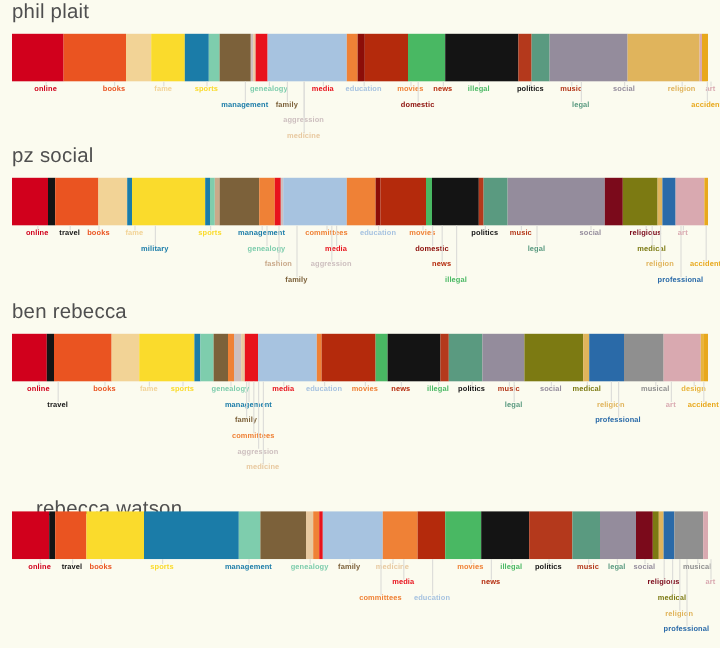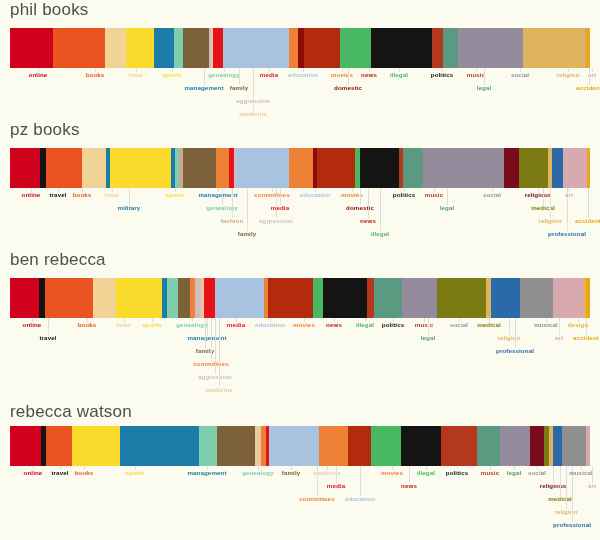--- a/index.html
+++ b/index.html
@@ -47,21 +47,21 @@
     width:1px;
     background:#dededa;
   }
 </style>
 </head>
 <body>
 
 <div class="chart">
   <div id="panels-root">
       <div class="panel" style="top: 0px;">
-        <div class="panel-title" style="top: 0px;">phil books</div>
+        <div class="panel-title" style="top: 0px;">phil plait</div>
         <div class="bar" style="top: 28px;">
           <div class="seg" title="online" style="width: 43.115px; background: rgb(209, 0, 28);"></div>
           <div class="seg" title="books" style="width: 52.354px; background: rgb(234, 84, 33);"></div>
           <div class="seg" title="fame" style="width: 20.531px; background: rgb(242, 211, 150);"></div>
           <div class="seg" title="sports" style="width: 28.059px; background: rgb(250, 219, 44);"></div>
           <div class="seg" title="management" style="width: 19.8466px; background: rgb(27, 124, 168);"></div>
           <div class="seg" title="genealogy" style="width: 8.89676px; background: rgb(126, 205, 173);"></div>
           <div class="seg" title="family" style="width: 26.3481px; background: rgb(124, 97, 58);"></div>
           <div class="seg" title="aggression" style="width: 2.0531px; background: rgb(205, 191, 191);"></div>
           <div class="seg" title="medicine" style="width: 2.0531px; background: rgb(232, 201, 160);"></div>
@@ -120,21 +120,21 @@
           <div class="lab" style="left: 520px; top: 3px; color: rgb(148, 140, 156);">social</div>
           <div class="leader" style="left: 568px; top: 0px; height: 4px;"></div>
           <div class="lab" style="left: 568px; top: 3px; color: rgb(224, 180, 92);">religion</div>
           <div class="leader" style="left: 592px; top: 0px; height: 4px;"></div>
           <div class="lab" style="left: 592px; top: 3px; color: rgb(217, 169, 176);">art</div>
           <div class="leader" style="left: 589px; top: 0px; height: 17px;"></div>
           <div class="lab" style="left: 589px; top: 16px; color: rgb(232, 168, 28);">accident</div>
         </div>
       </div>
       <div class="panel" style="top: 120px;">
-        <div class="panel-title" style="top: 0px;">pz books</div>
+        <div class="panel-title" style="top: 0px;">pz social</div>
         <div class="bar" style="top: 28px;">
           <div class="seg" title="online" style="width: 30.1013px; background: rgb(209, 0, 28);"></div>
           <div class="seg" title="travel" style="width: 6.11814px; background: rgb(20, 20, 20);"></div>
           <div class="seg" title="books" style="width: 35.4852px; background: rgb(234, 84, 33);"></div>
           <div class="seg" title="fame" style="width: 24.4726px; background: rgb(242, 211, 150);"></div>
           <div class="seg" title="military" style="width: 3.67089px; background: rgb(27, 124, 168);"></div>
           <div class="seg" title="sports" style="width: 61.1814px; background: rgb(250, 219, 44);"></div>
           <div class="seg" title="management" style="width: 3.67089px; background: rgb(27, 124, 168);"></div>
           <div class="seg" title="genealogy" style="width: 4.40506px; background: rgb(126, 205, 173);"></div>
           <div class="seg" title="fashion" style="width: 3.67089px; background: rgb(201, 169, 138);"></div>
@@ -299,21 +299,21 @@
           <div class="lab" style="left: 546px; top: 3px; color: rgb(143, 143, 143);">musical</div>
           <div class="leader" style="left: 559px; top: 0px; height: 17px;"></div>
           <div class="lab" style="left: 559px; top: 16px; color: rgb(217, 169, 176);">art</div>
           <div class="leader" style="left: 578px; top: 0px; height: 4px;"></div>
           <div class="lab" style="left: 578px; top: 3px; color: rgb(232, 180, 60);">design</div>
           <div class="leader" style="left: 586px; top: 0px; height: 17px;"></div>
           <div class="lab" style="left: 586px; top: 16px; color: rgb(232, 168, 28);">accident</div>
         </div>
       </div>
       <div class="panel" style="top: 398px;">
-        <div class="panel-title" style="top: 4px;">rebecca watson</div>
+        <div class="panel-title" style="top: 16px; margin-left: 20px;">rebecca watson</div>
         <div class="bar" style="top: 28px;">
           <div class="seg" title="online" style="width: 30.6375px; background: rgb(209, 0, 28);"></div>
           <div class="seg" title="travel" style="width: 5.28233px; background: rgb(20, 20, 20);"></div>
           <div class="seg" title="books" style="width: 26.4117px; background: rgb(234, 84, 33);"></div>
           <div class="seg" title="sports" style="width: 47.541px; background: rgb(250, 219, 44);"></div>
           <div class="seg" title="management" style="width: 79.235px; background: rgb(27, 124, 168);"></div>
           <div class="seg" title="genealogy" style="width: 17.9599px; background: rgb(126, 205, 173);"></div>
           <div class="seg" title="family" style="width: 38.0328px; background: rgb(124, 97, 58);"></div>
           <div class="seg" title="medicine" style="width: 6.3388px; background: rgb(232, 201, 160);"></div>
           <div class="seg" title="committees" style="width: 4.22587px; background: rgb(239, 129, 54);"></div>

